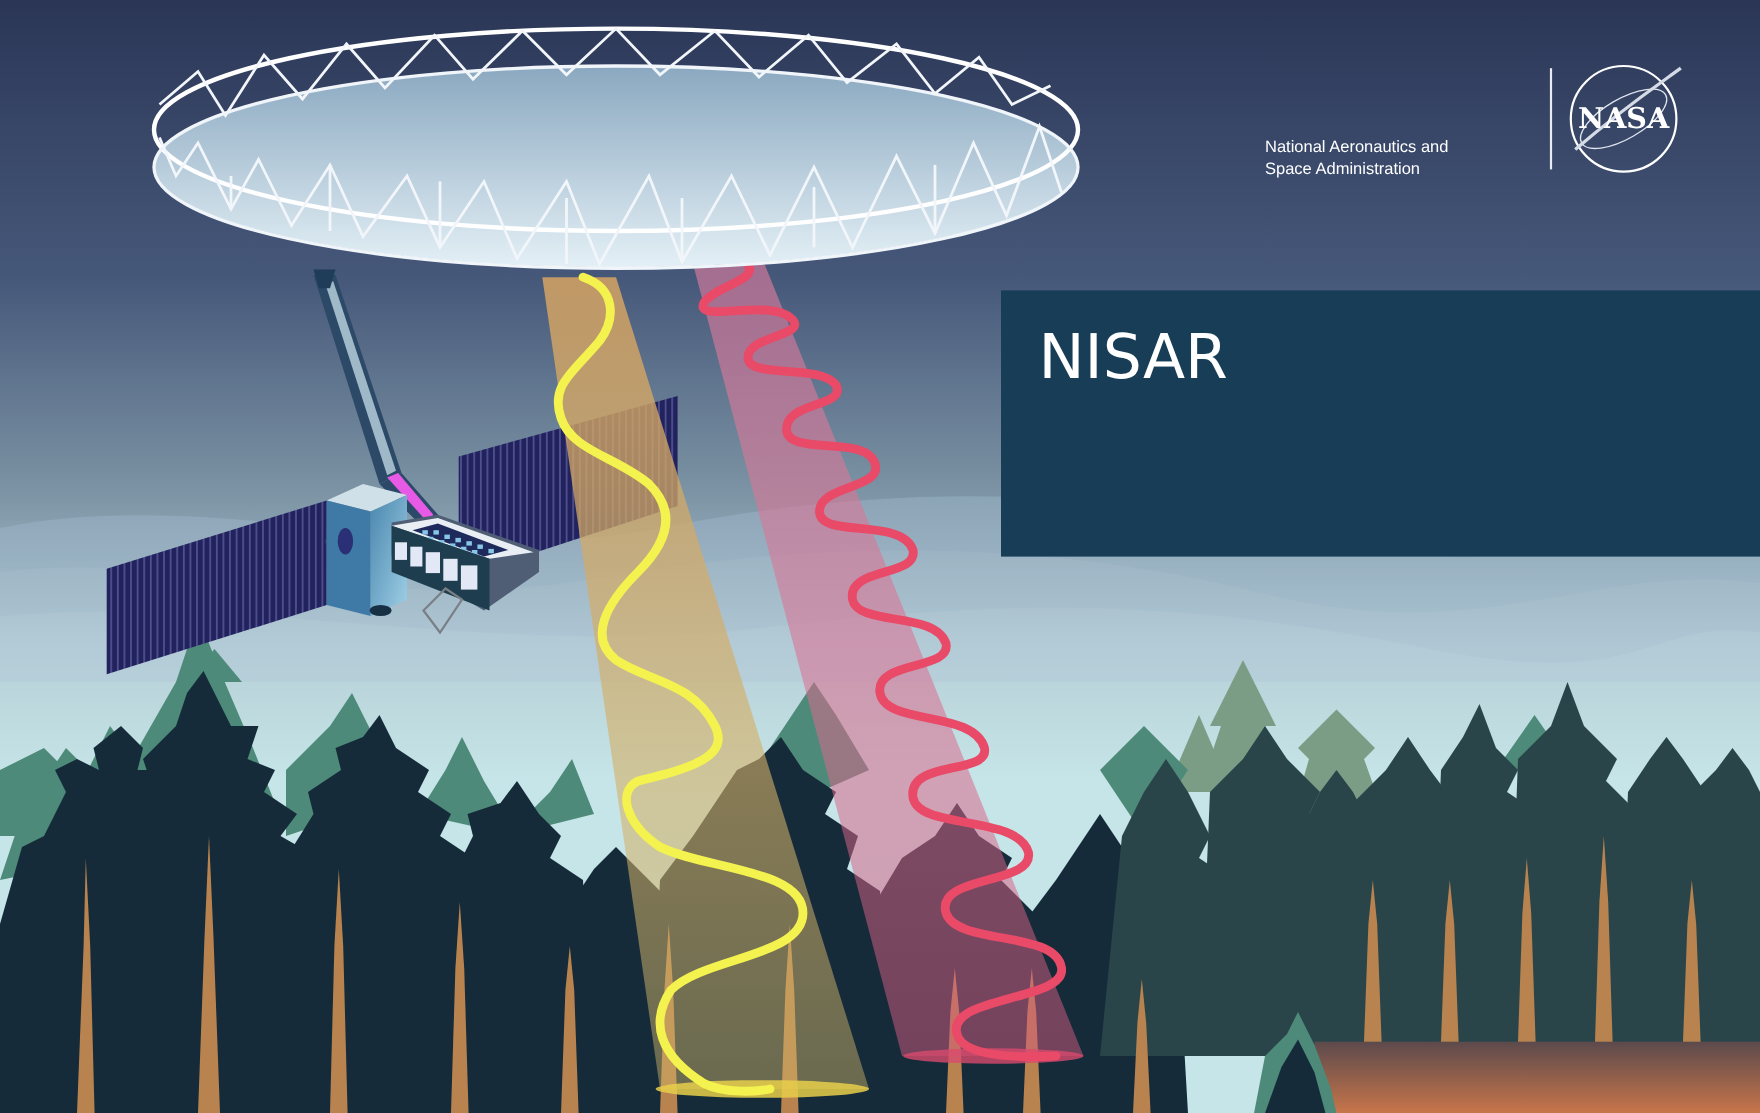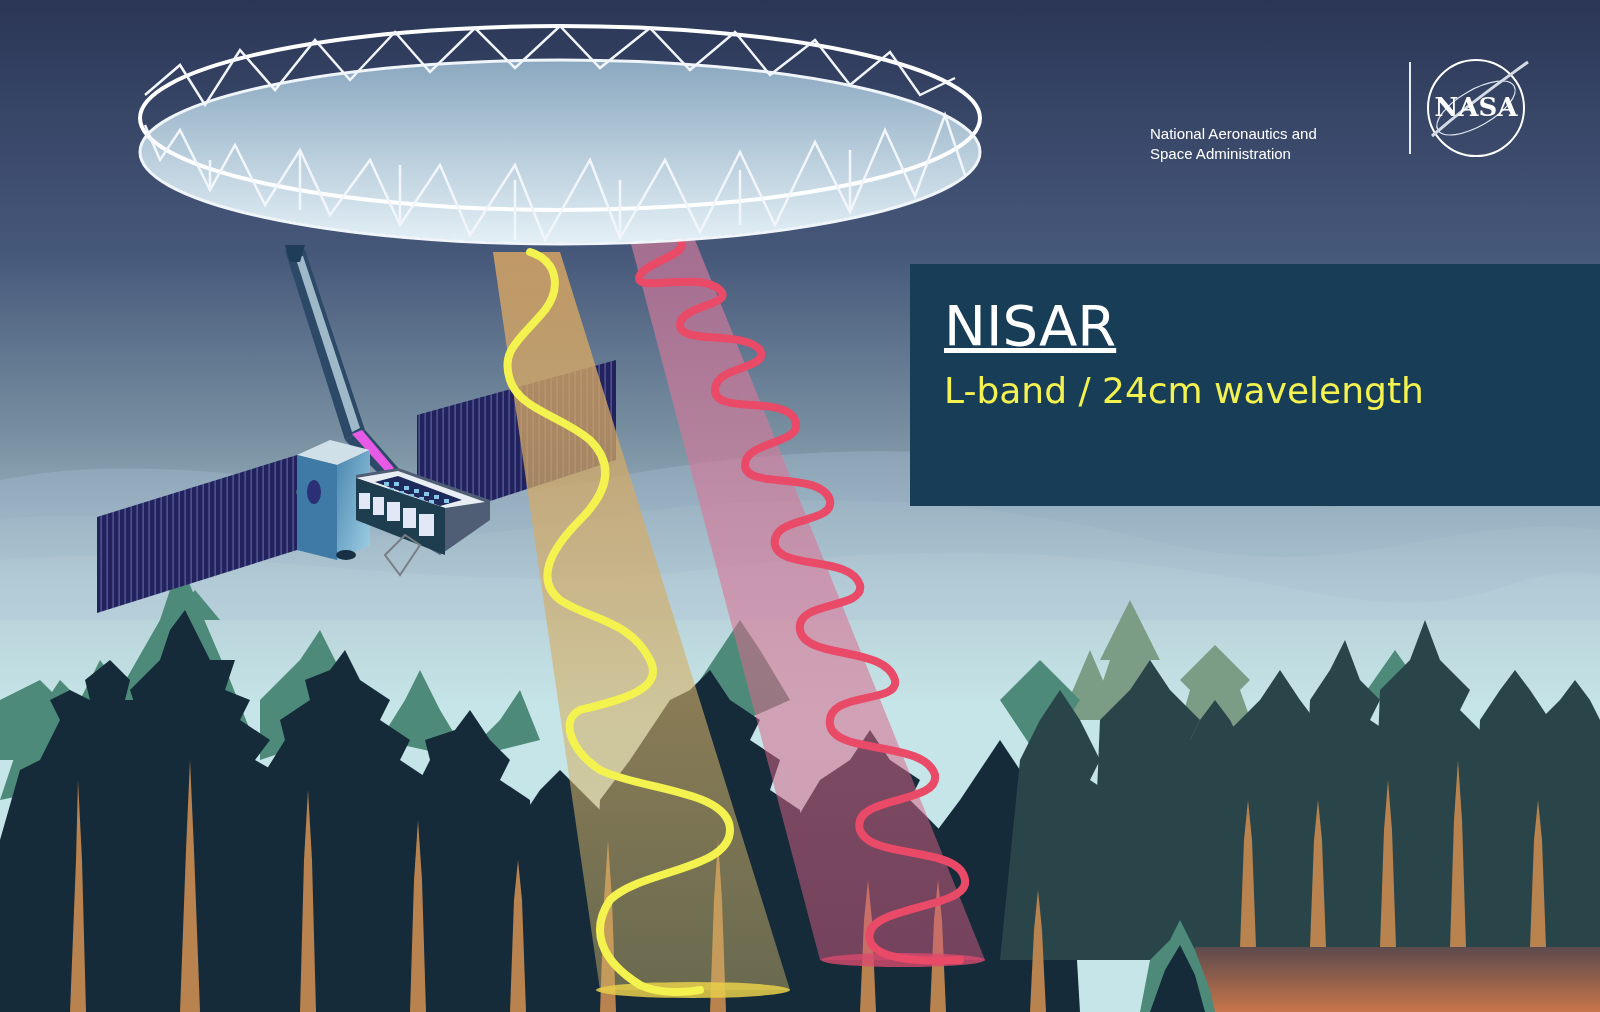--- a/index.html
+++ b/index.html
@@ -1,21 +1,21 @@
 <!DOCTYPE html>
 <html><head>
 <meta charset="utf-8">
 <style>
   html, body { margin:0; padding:0; }
   body { width:1600px; height:1012px; overflow:hidden; position:relative; font-family:"Liberation Sans", sans-serif; background:#2c3858; }
   #scene { position:absolute; left:0; top:0; width:1600px; height:1012px; }
   .nasa-text { position:absolute; left:1150px; top:80px; width:240px; text-align:left; color:#ffffff; font-size:15px; line-height:20px;margin-top:44px; }
   .nasa-divider { position:absolute; left:1409px; top:62px; width:2px; height:92px; background:#e8ecf2; }
   .info-box { position:absolute; left:910px; top:264px; width:690px; height:242px; background:#173d57; box-sizing:border-box; padding:32px 0 0 34px; }
-  .info-title { color:#ffffff; font-size:56px; line-height:60px; font-family:"DejaVu Sans", sans-serif; letter-spacing:0px; margin-bottom:8px;text-decoration:underline; }
+  .info-title { color:#ffffff; font-size:56px; line-height:60px; font-family:"DejaVu Sans", sans-serif; letter-spacing:0px; margin-bottom:8px; }
   .info-l { color:#f4f24f; font-size:36px; line-height:54px; font-family:"DejaVu Sans", sans-serif; }
   .info-s { color:#f09aa0; font-size:36px; line-height:54px; font-family:"DejaVu Sans", sans-serif; }
 </style>
 </head>
 <body>
 
 <svg id="scene" viewBox="0 0 1600 1012" xmlns="http://www.w3.org/2000/svg">
   <defs>
     <linearGradient id="sky" x1="0" y1="0" x2="0" y2="1">
       <stop offset="0" stop-color="#2b3656"></stop>
@@ -208,14 +208,13 @@
 </svg>
 
 <div class="nasa-text">
   <div>National Aeronautics and</div>
   <div>Space Administration</div>
 </div>
 <div class="nasa-divider"></div>
 
 <div class="info-box">
   <div class="info-title">NISAR</div>
-  <div class="info-l">L-band / 24cm wavelength</div>
 </div>
 
 </body></html>

